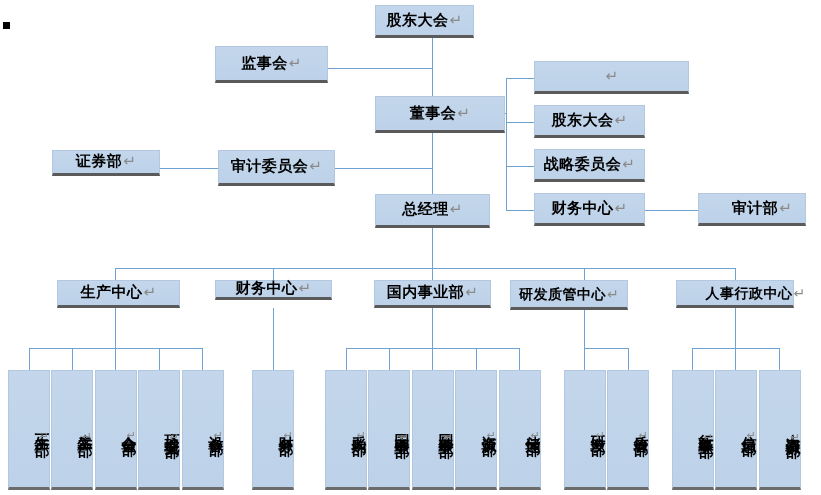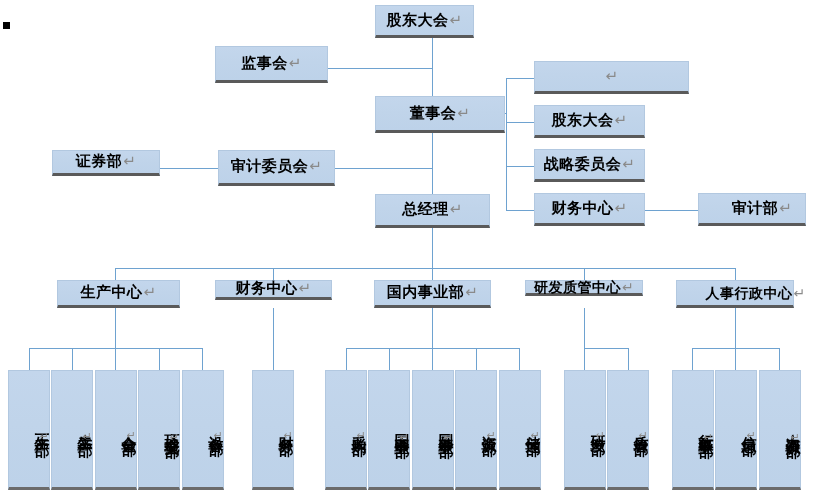--- a/index.html
+++ b/index.html
@@ -178,21 +178,21 @@
       <span class="pilcrow">↵</span>
   </div>
   <div class="box h-box" style="left:215px;top:280px;width:117px;height:20px;">
     <span class="txt">财务中心</span>
       <span class="pilcrow">↵</span>
   </div>
   <div class="box h-box" style="left:374px;top:280px;width:117px;height:28px;">
     <span class="txt">国内事业部</span>
       <span class="pilcrow">↵</span>
   </div>
-  <div class="box h-box small" style="left:525px;top:280px;width:118px;height:16px;">
+  <div class="box h-box small" style="left:510px;top:280px;width:118px;height:30px;">
     <span class="txt">研发质管中心</span>
       <span class="pilcrow">↵</span>
   </div>
   <div class="box h-box small" style="left:676px;top:280px;width:118px;height:28px;padding-left:41px;">
     <span class="txt">人事行政中心</span>
       <span class="pilcrow">↵</span>
   </div>
 
   <div class="box v-box" style="left:8px;top:370px;width:42px;height:120px;">
     <span class="txt">生产一部</span>

